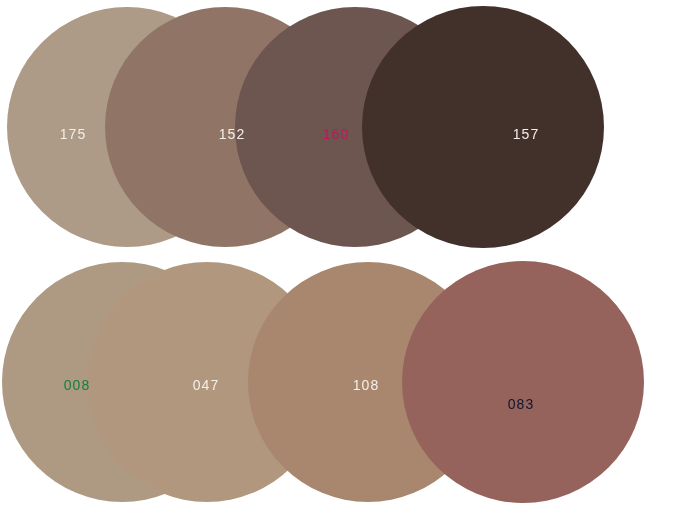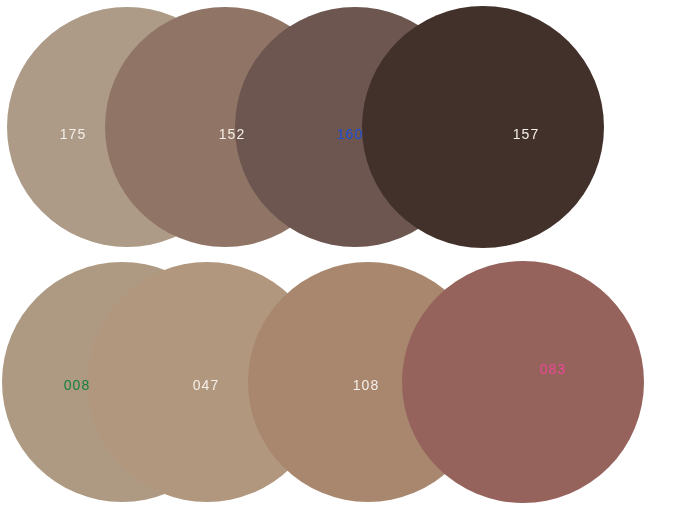--- a/index.html
+++ b/index.html
@@ -53,24 +53,24 @@
 <body>
 
 <div id="swatch-board" style="width: 667px; height: 507px; background: rgb(255, 255, 255);">
   <div class="swatch-row" id="row-top"></div>
   <div class="swatch-row" id="row-bottom"></div>
 <div class="swatch-circle" style="left: 7px; top: 7px; width: 240px; height: 240px; background: rgb(173, 154, 135); z-index: 4;"></div>
     <div class="swatch-label" style="position: absolute; left: 73px; top: 134px; transform: translate(-50%, -50%); color: rgb(244, 239, 233); z-index: 100;">175</div>
     <div class="swatch-circle" style="left: 105px; top: 7px; width: 240px; height: 240px; background: rgb(144, 117, 102); z-index: 5;"></div>
     <div class="swatch-label" style="position: absolute; left: 224px; top: 134px; transform: translate(-50%, -50%); color: rgb(244, 239, 233); z-index: 100; margin-left: 8px;">152</div>
     <div class="swatch-circle" style="left: 235px; top: 7px; width: 240px; height: 240px; background: rgb(109, 86, 80); z-index: 6;"></div>
-    <div class="swatch-label" style="position: absolute; left: 350px; top: 134px; transform: translate(-50%, -50%); color: #1d4ed8; z-index: 100;">160</div>
+    <div class="swatch-label" style="position: absolute; left: 336px; top: 134px; transform: translate(-50%, -50%); color: #be185d; z-index: 100;">160</div>
     <div class="swatch-circle" style="left: 362px; top: 6px; width: 242px; height: 242px; background: rgb(66, 48, 42); z-index: 7;"></div>
     <div class="swatch-label" style="position: absolute; left: 483px; top: 134px; transform: translate(-50%, -50%); color: rgb(244, 239, 233); z-index: 100; margin-left: 43px;">157</div>
     <div class="swatch-circle" style="left: 2px; top: 262px; width: 240px; height: 240px; background: rgb(174, 154, 131); z-index: 4;"></div>
     <div class="swatch-label" style="position: absolute; left: 77px; top: 385px; transform: translate(-50%, -50%); color: #15803d; z-index: 100;">008</div>
     <div class="swatch-circle" style="left: 87px; top: 262px; width: 240px; height: 240px; background: rgb(178, 151, 127); z-index: 5;"></div>
     <div class="swatch-label" style="position: absolute; left: 206px; top: 385px; transform: translate(-50%, -50%); color: rgb(244, 239, 233); z-index: 100;">047</div>
     <div class="swatch-circle" style="left: 248px; top: 262px; width: 240px; height: 240px; background: rgb(168, 135, 110); z-index: 6;"></div>
     <div class="swatch-label" style="position: absolute; left: 366px; top: 385px; transform: translate(-50%, -50%); color: rgb(244, 239, 233); z-index: 100;">108</div>
     <div class="swatch-circle" style="left: 402px; top: 261px; width: 242px; height: 242px; background: rgb(150, 99, 92); z-index: 7;"></div>
-    <div class="swatch-label" style="position: absolute; left: 521px; top: 369px; transform: translate(-50%, -50%); color: #ec4899; z-index: 100; margin-left: 32px;">083</div>
+    <div class="swatch-label" style="position: absolute; left: 521px; top: 404px; transform: translate(-50%, -50%); color: #0f172a; z-index: 100;">083</div>
   </div>
 
 </body></html>

